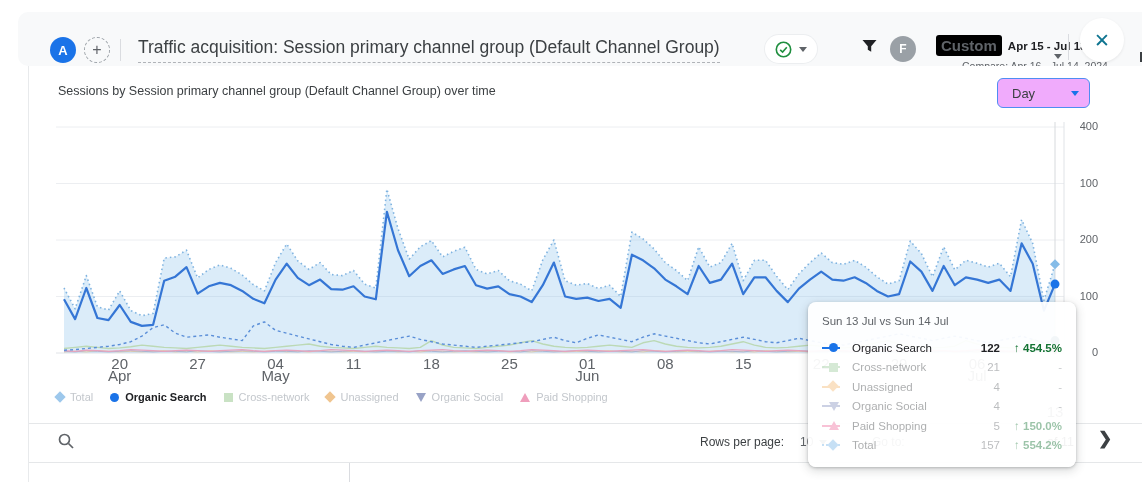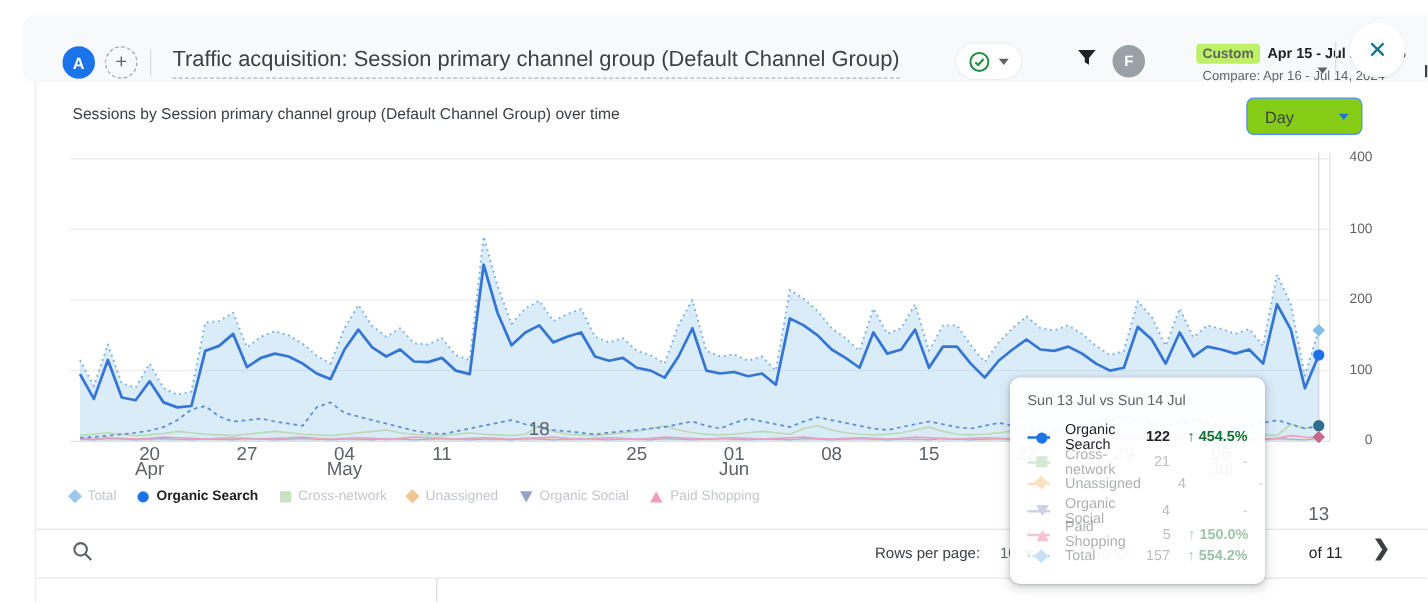--- a/index.html
+++ b/index.html
@@ -16,34 +16,34 @@
   #report-title{position:absolute;left:120px;top:25px;font-size:17.5px;color:#3c4043;
                 border-bottom:1.5px dashed #b0b3b8;padding-bottom:4px;white-space:nowrap;}
   #checkChip{position:absolute;left:747px;top:23px;height:28px;background:#fff;border-radius:15px;
              display:flex;align-items:center;gap:7px;padding:0 10px;box-shadow:0 0 0 1px #eceef0;}
   .caret{width:0;height:0;border-left:4px solid transparent;border-right:4px solid transparent;border-top:5px solid #5f6368;display:inline-block;}
   #funnelIcon{position:absolute;left:843px;top:26px;}
   #avatarF{position:absolute;left:872px;top:24px;width:26px;height:26px;border-radius:50%;
            background:#9aa0a6;color:#fff;font-size:12px;font-weight:700;display:flex;align-items:center;justify-content:center;}
   #dateBlock{position:absolute;left:918px;top:23px;width:120px;}
   #dateRow1{display:flex;align-items:center;gap:6px;}
-  #customChip{background:#bef264;border-radius:3px;font-size:11px;font-weight:700;color:#5f6368;padding:2px 5px;margin-left:21px;}
+  #customChip{background:#000000;border-radius:3px;font-size:15px;font-weight:700;color:#5f6368;padding:2px 5px;}
   #dateRange{font-size:11.5px;font-weight:700;color:#202124;white-space:nowrap;}
   #compareRow{font-size:10.5px;color:#5f6368;margin-top:4px;margin-left:26px;white-space:nowrap;}
   #dateCaret{position:absolute;left:1036px;top:42px;}
   #closeBtn{position:absolute;left:1062px;top:6px;width:44px;height:44px;border-radius:50%;background:#fff;
             display:flex;align-items:center;justify-content:center;font-size:19px;color:#0e7490;box-shadow:0 1px 3px rgba(0,0,0,0.08);}
   #insightsIcon{position:absolute;left:1122px;top:28px;width:20px;height:22px;overflow:hidden;}
   #insightsIcon span{position:absolute;bottom:0;background:#3c4043;width:6px;}
 
   
   #card{position:absolute;left:28px;top:66px;right:0;bottom:0;background:#fff;border-left:1px solid #e8eaec;}
   #chart-title{position:absolute;left:58px;top:84px;font-size:12.5px;font-weight:500;color:#3c4043;}
   #dayBtn{position:absolute;left:997px;top:78px;width:93px;height:30px;border:1.5px solid #4e8df2;border-radius:6px;
-          box-sizing:border-box;background:#84cc16;display:flex;align-items:center;justify-content:space-between;padding:0 10px 0 14px;}
+          box-sizing:border-box;background:#f0abfc;display:flex;align-items:center;justify-content:space-between;padding:0 10px 0 14px;}
   #dayBtn .lbl{font-size:13px;color:#3c4043;}
   #dayBtn .caret{border-top-color:#1a73e8;}
 
   #chart-svg{position:absolute;left:0;top:0;pointer-events:none;}
   .ylab{position:absolute;left:1068px;width:30px;text-align:right;font-size:11px;color:#5f6368;}
   .xtick{position:absolute;width:44px;text-align:center;font-size:15px;color:#5f6368;line-height:12px;}
 
   
   #legend{position:absolute;left:56px;top:391px;display:flex;align-items:center;gap:17px;font-size:11px;}
   .legend-item{display:flex;align-items:center;gap:6px;}
@@ -62,21 +62,21 @@
   #searchInput{position:absolute;left:84px;top:430px;width:300px;border:none;outline:none;font-size:13px;color:#3c4043;
                font-family:"Liberation Sans",sans-serif;background:transparent;}
   #searchInput::placeholder{color:#80868b;}
   #rowsLabel{position:absolute;left:700px;top:435px;font-size:12px;color:#3c4043;}
   #rowsValue{position:absolute;left:800px;top:435px;font-size:12px;color:#5f6368;display:flex;align-items:center;gap:6px;}
   #gotoLabel{position:absolute;left:872px;top:435px;font-size:12px;color:#5f6368;}
   #ofLabel{position:absolute;left:1047px;top:435px;font-size:12.5px;color:#202124;}
   #nextPage{position:absolute;left:1098px;top:428px;font-size:17px;font-weight:700;color:#3c4043;}
 
   
-  #tooltip{position:absolute;left:808px;top:302px;width:204px;background:rgba(255,255,255,0.94);
+  #tooltip{position:absolute;left:808px;top:302px;width:268px;background:rgba(255,255,255,0.94);
            border-radius:8px;box-shadow:0 1px 3px rgba(60,64,67,.3),0 3px 8px 2px rgba(60,64,67,.15);
            padding:13px 14px 12px 14px;z-index:20;box-sizing:border-box;}
   #tooltip-title{font-size:11.5px;color:#5f6368;margin-bottom:11px;}
   .tt-row{display:grid;grid-template-columns:30px 1fr 36px 62px;align-items:center;height:19.5px;font-size:11.5px;}
   .tt-row.faded{opacity:0.42;}
   .tt-name{color:#3c4043;}
   .tt-row.active .tt-name{color:#202124;}
   .tt-val{text-align:right;color:#5f6368;}
   .tt-row.active .tt-val{color:#202124;font-weight:700;}
   .tt-chg{text-align:right;color:#80868b;}
@@ -167,21 +167,21 @@
       <div class="ylab" style="top: 176.5px;">100</div>
       <div class="ylab" style="top: 233px;">200</div>
       <div class="ylab" style="top: 289.5px;">100</div>
       <div class="ylab" style="top: 346px;">0</div>
     </div>
   <div id="x-labels">
       <div class="xtick" style="left: 97.6742px; top: 358px;">20<br>Apr</div>
       <div class="xtick" style="left: 175.618px; top: 358px;">27</div>
       <div class="xtick" style="left: 253.562px; top: 358px;">04<br>May</div>
       <div class="xtick" style="left: 331.506px; top: 358px;">11</div>
-      <div class="xtick" style="left: 409.449px; top: 338px;">18</div>
+      <div class="xtick" style="left: 409.449px; top: 358px;">18</div>
       <div class="xtick" style="left: 487.393px; top: 358px;">25</div>
       <div class="xtick" style="left: 565.337px; top: 358px;">01<br>Jun</div>
       <div class="xtick" style="left: 643.281px; top: 358px;">08</div>
       <div class="xtick" style="left: 721.225px; top: 358px;">15</div>
       <div class="xtick" style="left: 799.169px; top: 358px;">22</div>
       <div class="xtick" style="left: 877.112px; top: 358px;">29</div>
       <div class="xtick" style="left: 955.056px; top: 358px;">06<br>Jul</div>
       <div class="xtick" style="left: 1033px; top: 358px; margin-top: 48px;">13</div>
     </div>
   <div id="legend">

